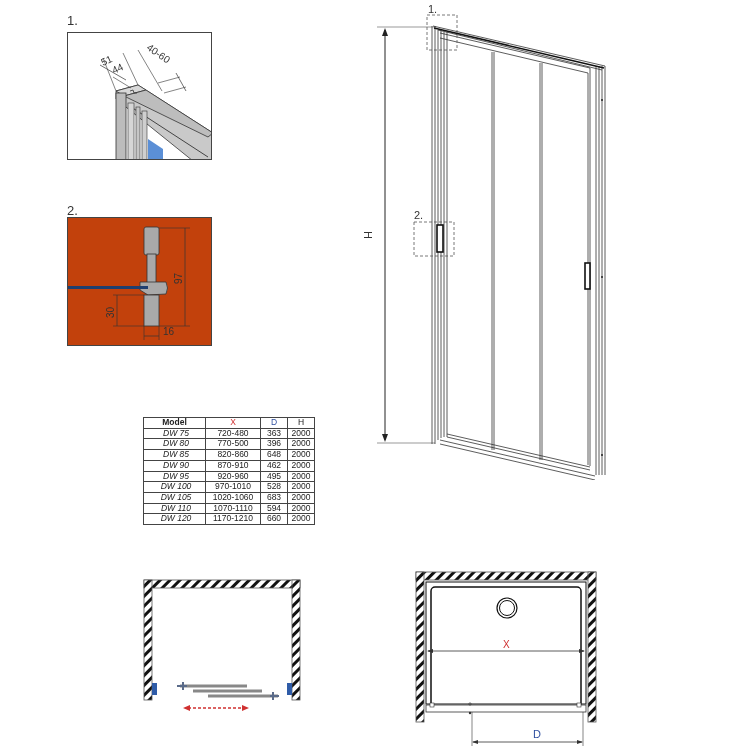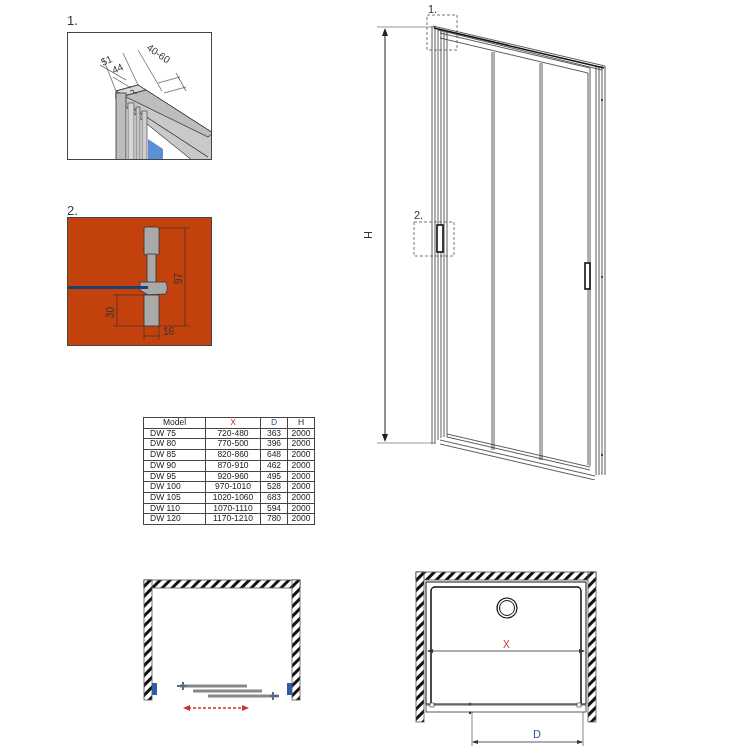--- a/index.html
+++ b/index.html
@@ -4,21 +4,21 @@
 <style>
   html, body { margin:0; padding:0; background:#ffffff; }
   body { width:750px; height:750px; position:relative; overflow:hidden;
          font-family:"Liberation Sans", sans-serif; color:#222; }
   .abs { position:absolute; }
   .label-num { font-size:13px; color:#333; }
   svg { position:absolute; left:0; top:0; }
   .spec-table { position:absolute; left:143px; top:417px; border-collapse:collapse;
                 font-size:8.5px; line-height:9.7px; }
   .spec-table th, .spec-table td { border:1px solid #444; padding:0 3px; text-align:center; font-weight:normal; white-space:nowrap; }
-  .spec-table td.model { text-align:left; padding-left:6px; }
+  .spec-table td.model { font-style:italic; text-align:center; padding-left:6px; }
   .spec-table th.hx { color:#d03030; }
   .spec-table th.hd { color:#3050a0; }
   .dim-text { font-size:10px; fill:#333; font-family:"Liberation Sans", sans-serif; }
 </style>
 </head>
 <body>
 
 <div class="abs label-num" style="left:67px;top:13px;">1.</div>
 <div class="abs" style="left:67px;top:32px;width:143px;height:126px;border:1px solid #444;overflow:hidden;background:#fff;">
   <svg width="145" height="128" viewBox="0 0 145 128">
@@ -136,21 +136,21 @@
     <rect x="414" y="222" width="40" height="34" fill="none" stroke="#555" stroke-width="0.8" stroke-dasharray="3,2"></rect>
     <text x="372" y="239" font-size="11" fill="#333" font-family="Liberation Sans, sans-serif" transform="rotate(-90 372 239)">H</text>
     <text x="428" y="13" font-size="11" fill="#333" font-family="Liberation Sans, sans-serif">1.</text>
     <text x="414" y="219" font-size="11" fill="#333" font-family="Liberation Sans, sans-serif">2.</text>
   </svg>
 </div>
 
 <table class="spec-table">
   <thead>
     <tr>
-      <th style="width:55px;">Model</th>
+      <th style="width:55px;font-weight:bold;">Model</th>
       <th class="hx" style="width:48px;">X</th>
       <th class="hd" style="width:20px;">D</th>
       <th style="width:20px;">H</th>
     </tr>
   </thead>
   <tbody>
     <tr>
         <td class="model">DW 75</td>
         <td>720-480</td>
         <td>363</td>
@@ -194,21 +194,21 @@
       </tr>
     <tr>
         <td class="model">DW 110</td>
         <td>1070-1110</td>
         <td>594</td>
         <td>2000</td>
       </tr>
     <tr>
         <td class="model">DW 120</td>
         <td>1170-1210</td>
-        <td>780</td>
+        <td>660</td>
         <td>2000</td>
       </tr>
   </tbody>
 </table>
 
 <div class="abs" style="left:0;top:560px;width:375px;height:190px;">
   <svg width="375" height="190" viewBox="0 0 375 190">
     <defs>
       <pattern id="hatch" width="7" height="7" patternUnits="userSpaceOnUse" patternTransform="rotate(45)">
         <rect width="7" height="7" fill="#fff"></rect>

